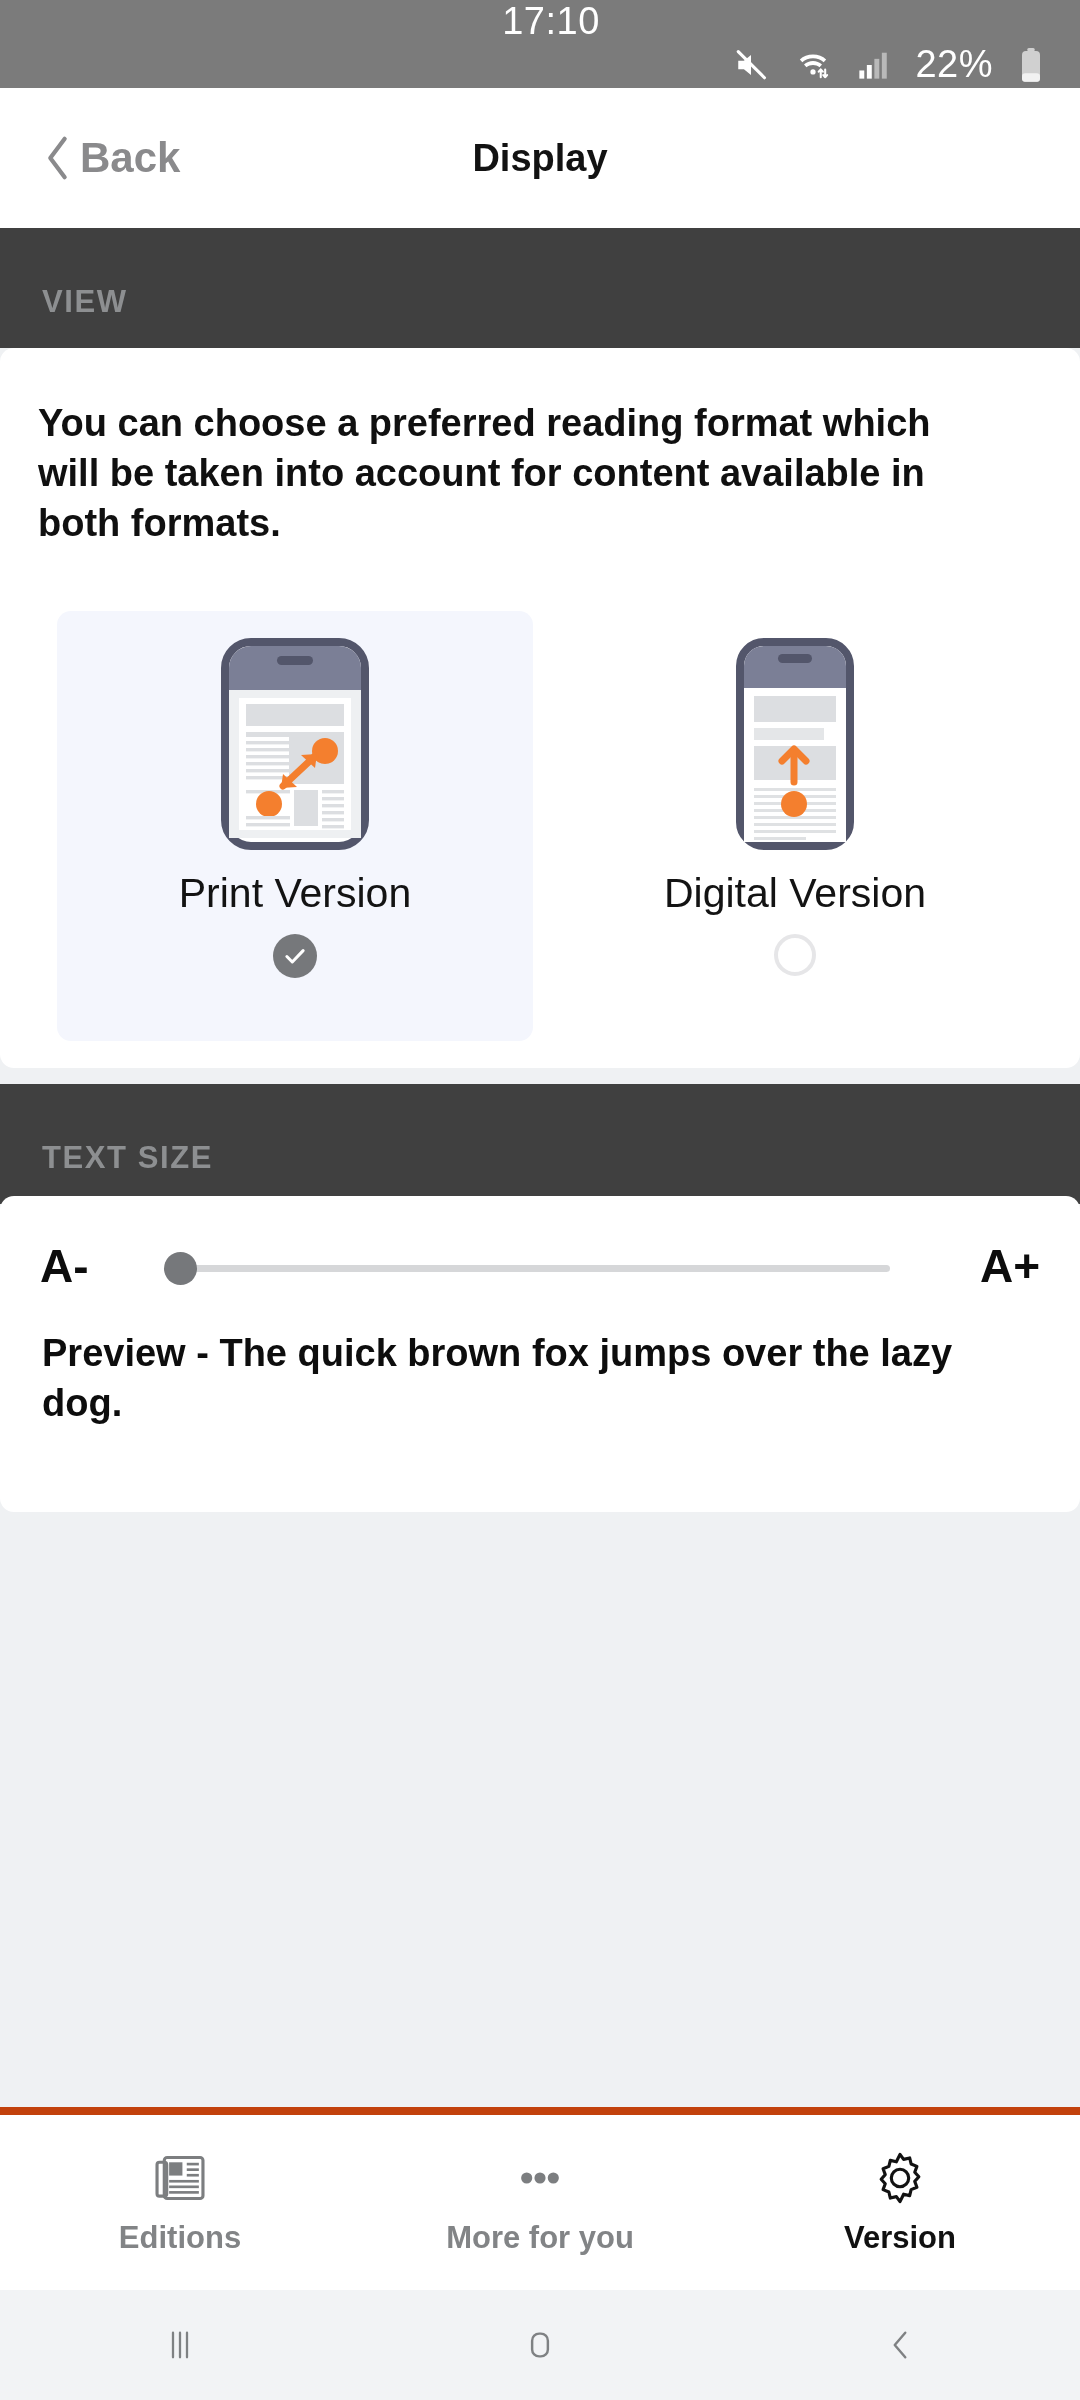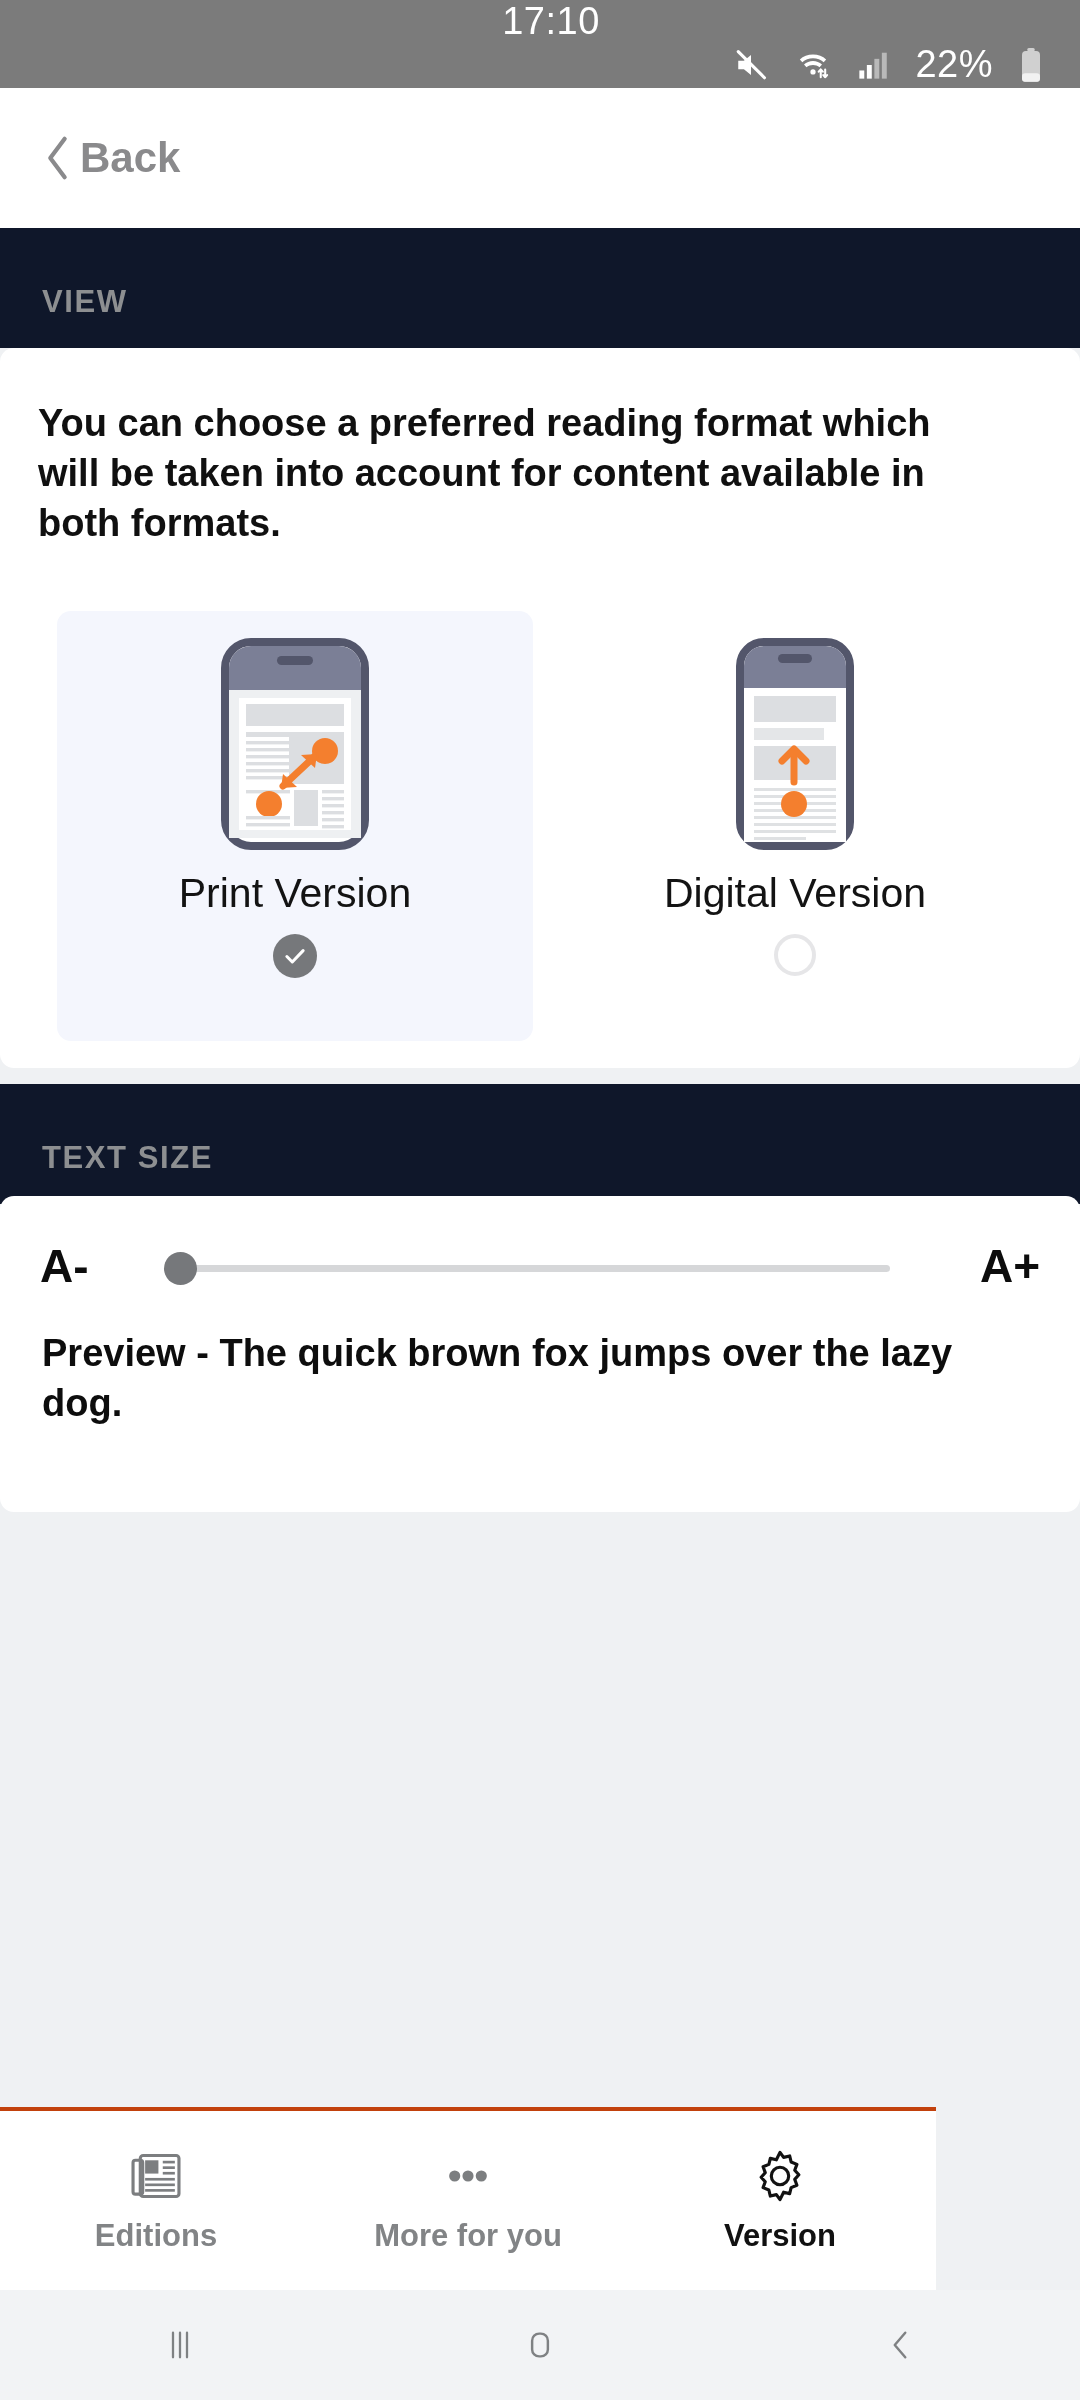--- a/index.html
+++ b/index.html
@@ -31,21 +31,21 @@
     color: #8a8a8c;
   }
   .back-chevron { display: block; }
   .back-label { font-size: 42px; font-weight: 700; color: #8a8a8c; }
   .nav-title {
     width: 100%; text-align: center; font-size: 38px; font-weight: 700; color: #121212;
   }
 
   
   .section-head {
-    background: #0f172a; padding-left: 42px; display: flex; align-items: flex-end;
+    background: #404040; padding-left: 42px; display: flex; align-items: flex-end;
     color: #8d8f91; font-size: 31px; font-weight: 700; letter-spacing: 1.6px;
   }
   #view-head { position: absolute; top: 228px; left: 0; width: 1080px; height: 120px; padding-bottom: 28px; }
   #textsize-head { position: absolute; top: 1084px; left: 0; width: 1080px; height: 120px; padding-bottom: 28px; }
 
   
   .card { position: absolute; left: 0; width: 1080px; background: #ffffff; border-radius: 14px; }
   #view-card { top: 348px; height: 720px; }
   #text-card  { top: 1196px; height: 316px; }
 
@@ -86,22 +86,22 @@
     position: absolute; left: 164px; top: 56px; width: 33px; height: 33px;
     border-radius: 50%; background: #76787b;
   }
   .preview-text {
     position: absolute; top: 132px; left: 42px; width: 950px;
     font-size: 38px; font-weight: 700; line-height: 1.32; color: #0d0d0d;
   }
 
   
   .tabbar {
-    position: absolute; bottom: 110px; left: 0; width: 936px; height: 183px;
-    background: #ffffff; border-top: 4px solid #c2410c;
+    position: absolute; bottom: 110px; left: 0; width: 1080px; height: 183px;
+    background: #ffffff; border-top: 8px solid #c2410c;
     display: flex; align-items: center;
   }
   .tab { flex: 1; display: flex; flex-direction: column; align-items: center; gap: 13px; }
   .tab-label { font-size: 31px; font-weight: 700; }
   .tab-inactive .tab-label { color: #828486; }
   .tab-active .tab-label { color: #111111; }
 
   
   .androidnav {
     position: absolute; bottom: 0; left: 0; width: 1080px; height: 110px;
@@ -147,20 +147,21 @@
     </div>
   </div>
 
   <div class="navbar">
     <div class="back-btn">
       <svg class="back-chevron" width="26" height="46" viewBox="0 0 12 24">
         <path d="M10 2 L2.5 12 L10 22" stroke="#8a8a8c" stroke-width="2.2" fill="none" stroke-linecap="round" stroke-linejoin="round"></path>
       </svg>
       <span class="back-label">Back</span>
     </div>
+    <div class="nav-title">Display</div>
   </div>
 
   <div class="section-head" id="view-head">
     <span>VIEW</span>
   </div>
 
   <div class="card" id="view-card">
 
     <div class="desc">You can choose a preferred reading format which will be taken into account for content available in both formats.</div>
 

